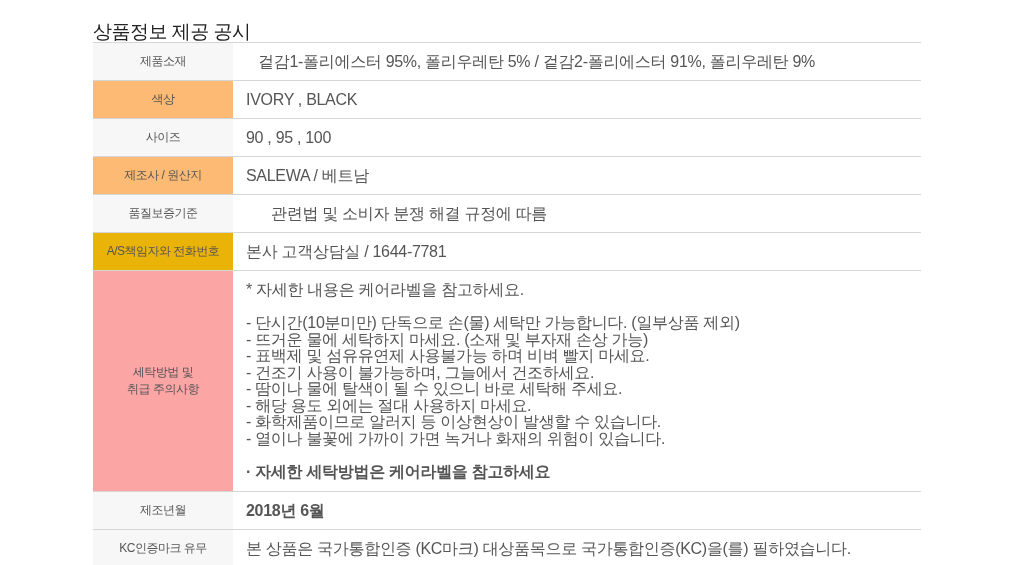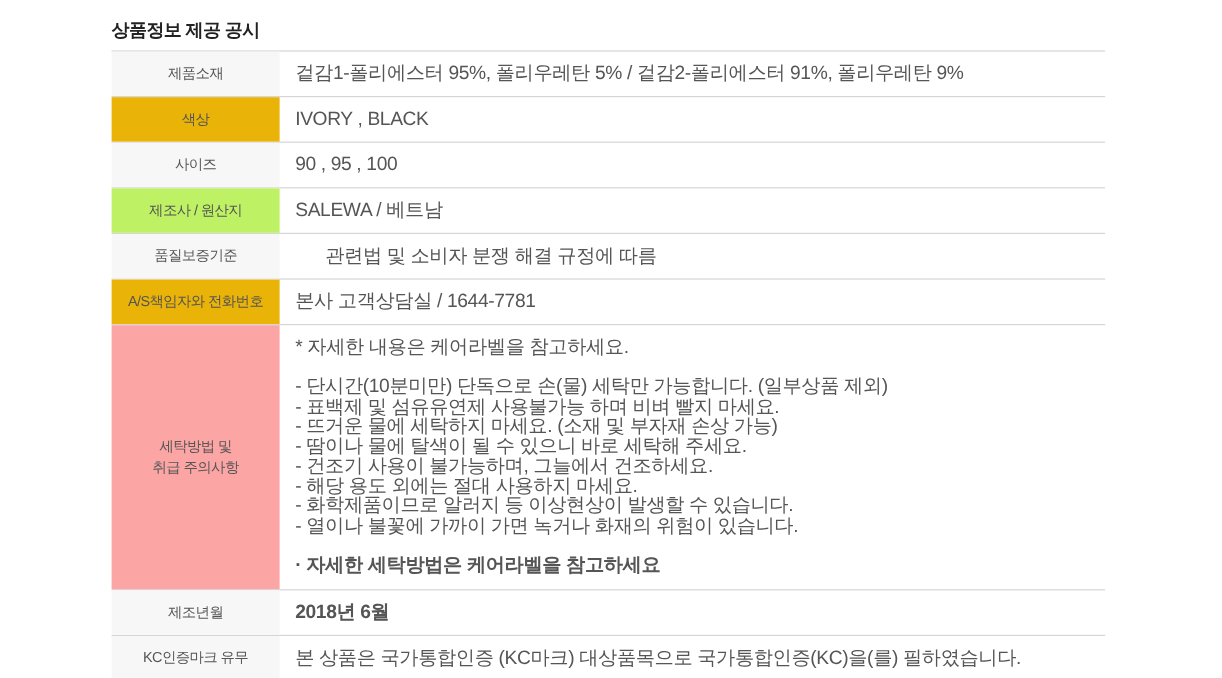--- a/index.html
+++ b/index.html
@@ -6,22 +6,22 @@
   html, body { margin: 0; padding: 0; background: #ffffff; }
   body {
     width: 1018px; height: 565px;
     font-family: "Liberation Sans", "DejaVu Sans", sans-serif;
     position: relative;
     overflow: hidden;
   }
   .page-title {
     position: absolute;
     left: 93px; top: 6px;
-    font-size: 15px;
-    font-weight: bold;
+    font-size: 19px;
+    font-weight: normal;
     color: #222222;
     letter-spacing: -0.5px;
   }
   .info-table {
     position: absolute;
     left: 93px; top: 42px;
     width: 828px;
     border-top: 1px solid #d6d6d6;
   }
   .t-row {
@@ -64,57 +64,57 @@
   }
   .t-value.multiline div { min-height: 16.5px; }
   .t-value .bold { font-weight: bold; }
 </style>
 </head>
 <body style="background: rgb(255, 255, 255);">
 
 <h1 class="page-title" style="color: rgb(34, 34, 34);">상품정보 제공 공시</h1>
 
 <div class="info-table" style="border-top-color: rgb(214, 214, 214);">
-    <div class="t-row" style="border-bottom-color: rgb(214, 214, 214);">
+    <div class="t-row" style="border-bottom-color: rgb(214, 214, 214); gap: 12px;">
       <div class="t-label" style="background: rgb(247, 247, 247); color: rgb(85, 85, 85);">제품소재</div>
       <div class="t-value" style="color: rgb(85, 85, 85);">겉감1-폴리에스터 95%, 폴리우레탄 5% / 겉감2-폴리에스터 91%, 폴리우레탄 9%</div>
     </div>
     <div class="t-row" style="border-bottom-color: rgb(214, 214, 214);">
-      <div class="t-label" style="background: #eab308; color: rgb(85, 85, 85);">색상</div>
+      <div class="t-label" style="background: #fdba74; color: rgb(85, 85, 85);">색상</div>
       <div class="t-value" style="color: rgb(85, 85, 85);">IVORY , BLACK</div>
     </div>
     <div class="t-row" style="border-bottom-color: rgb(214, 214, 214);">
       <div class="t-label" style="background: rgb(247, 247, 247); color: rgb(85, 85, 85);">사이즈</div>
       <div class="t-value" style="color: rgb(85, 85, 85);">90 , 95 , 100</div>
     </div>
     <div class="t-row" style="border-bottom-color: rgb(214, 214, 214);">
-      <div class="t-label" style="background: #bef264; color: rgb(85, 85, 85);">제조사 / 원산지</div>
+      <div class="t-label" style="background: #fdba74; color: rgb(85, 85, 85);">제조사 / 원산지</div>
       <div class="t-value" style="color: rgb(85, 85, 85);">SALEWA / 베트남</div>
     </div>
     <div class="t-row" style="border-bottom-color: rgb(214, 214, 214); gap: 25px;">
       <div class="t-label" style="background: rgb(247, 247, 247); color: rgb(85, 85, 85);">품질보증기준</div>
       <div class="t-value" style="color: rgb(85, 85, 85);">관련법 및 소비자 분쟁 해결 규정에 따름</div>
     </div>
     <div class="t-row" style="border-bottom-color: rgb(214, 214, 214);">
       <div class="t-label" style="background: #eab308; color: rgb(85, 85, 85);">A/S책임자와 전화번호</div>
       <div class="t-value" style="color: rgb(85, 85, 85);">본사 고객상담실 / 1644-7781</div>
     </div>
     <div class="t-row" style="border-bottom-color: rgb(214, 214, 214);">
       <div class="t-label" style="background: #fca5a5; color: rgb(85, 85, 85);">
         <div>세탁방법 및</div>
         <div>취급 주의사항</div>
       </div>
       <div class="t-value multiline" style="color: rgb(85, 85, 85);">
         <div>* 자세한 내용은 케어라벨을 참고하세요.</div>
         <div>&nbsp;</div>
         <div>- 단시간(10분미만) 단독으로 손(물) 세탁만 가능합니다. (일부상품 제외)</div>
+        <div>- 뜨거운 물에 세탁하지 마세요. (소재 및 부자재 손상 가능)</div>
         <div>- 표백제 및 섬유유연제 사용불가능 하며 비벼 빨지 마세요.</div>
-        <div>- 뜨거운 물에 세탁하지 마세요. (소재 및 부자재 손상 가능)</div>
+        <div>- 건조기 사용이 불가능하며, 그늘에서 건조하세요.</div>
         <div>- 땀이나 물에 탈색이 될 수 있으니 바로 세탁해 주세요.</div>
-        <div>- 건조기 사용이 불가능하며, 그늘에서 건조하세요.</div>
         <div>- 해당 용도 외에는 절대 사용하지 마세요.</div>
         <div>- 화학제품이므로 알러지 등 이상현상이 발생할 수 있습니다.</div>
         <div>- 열이나 불꽃에 가까이 가면 녹거나 화재의 위험이 있습니다.</div>
         <div>&nbsp;</div>
         <div class="bold">· 자세한 세탁방법은 케어라벨을 참고하세요</div>
       </div>
     </div>
     <div class="t-row" style="border-bottom-color: rgb(214, 214, 214);">
       <div class="t-label" style="background: rgb(247, 247, 247); color: rgb(85, 85, 85);">제조년월</div>
       <div class="t-value" style="color: rgb(85, 85, 85); font-weight: bold;">2018년 6월</div>

